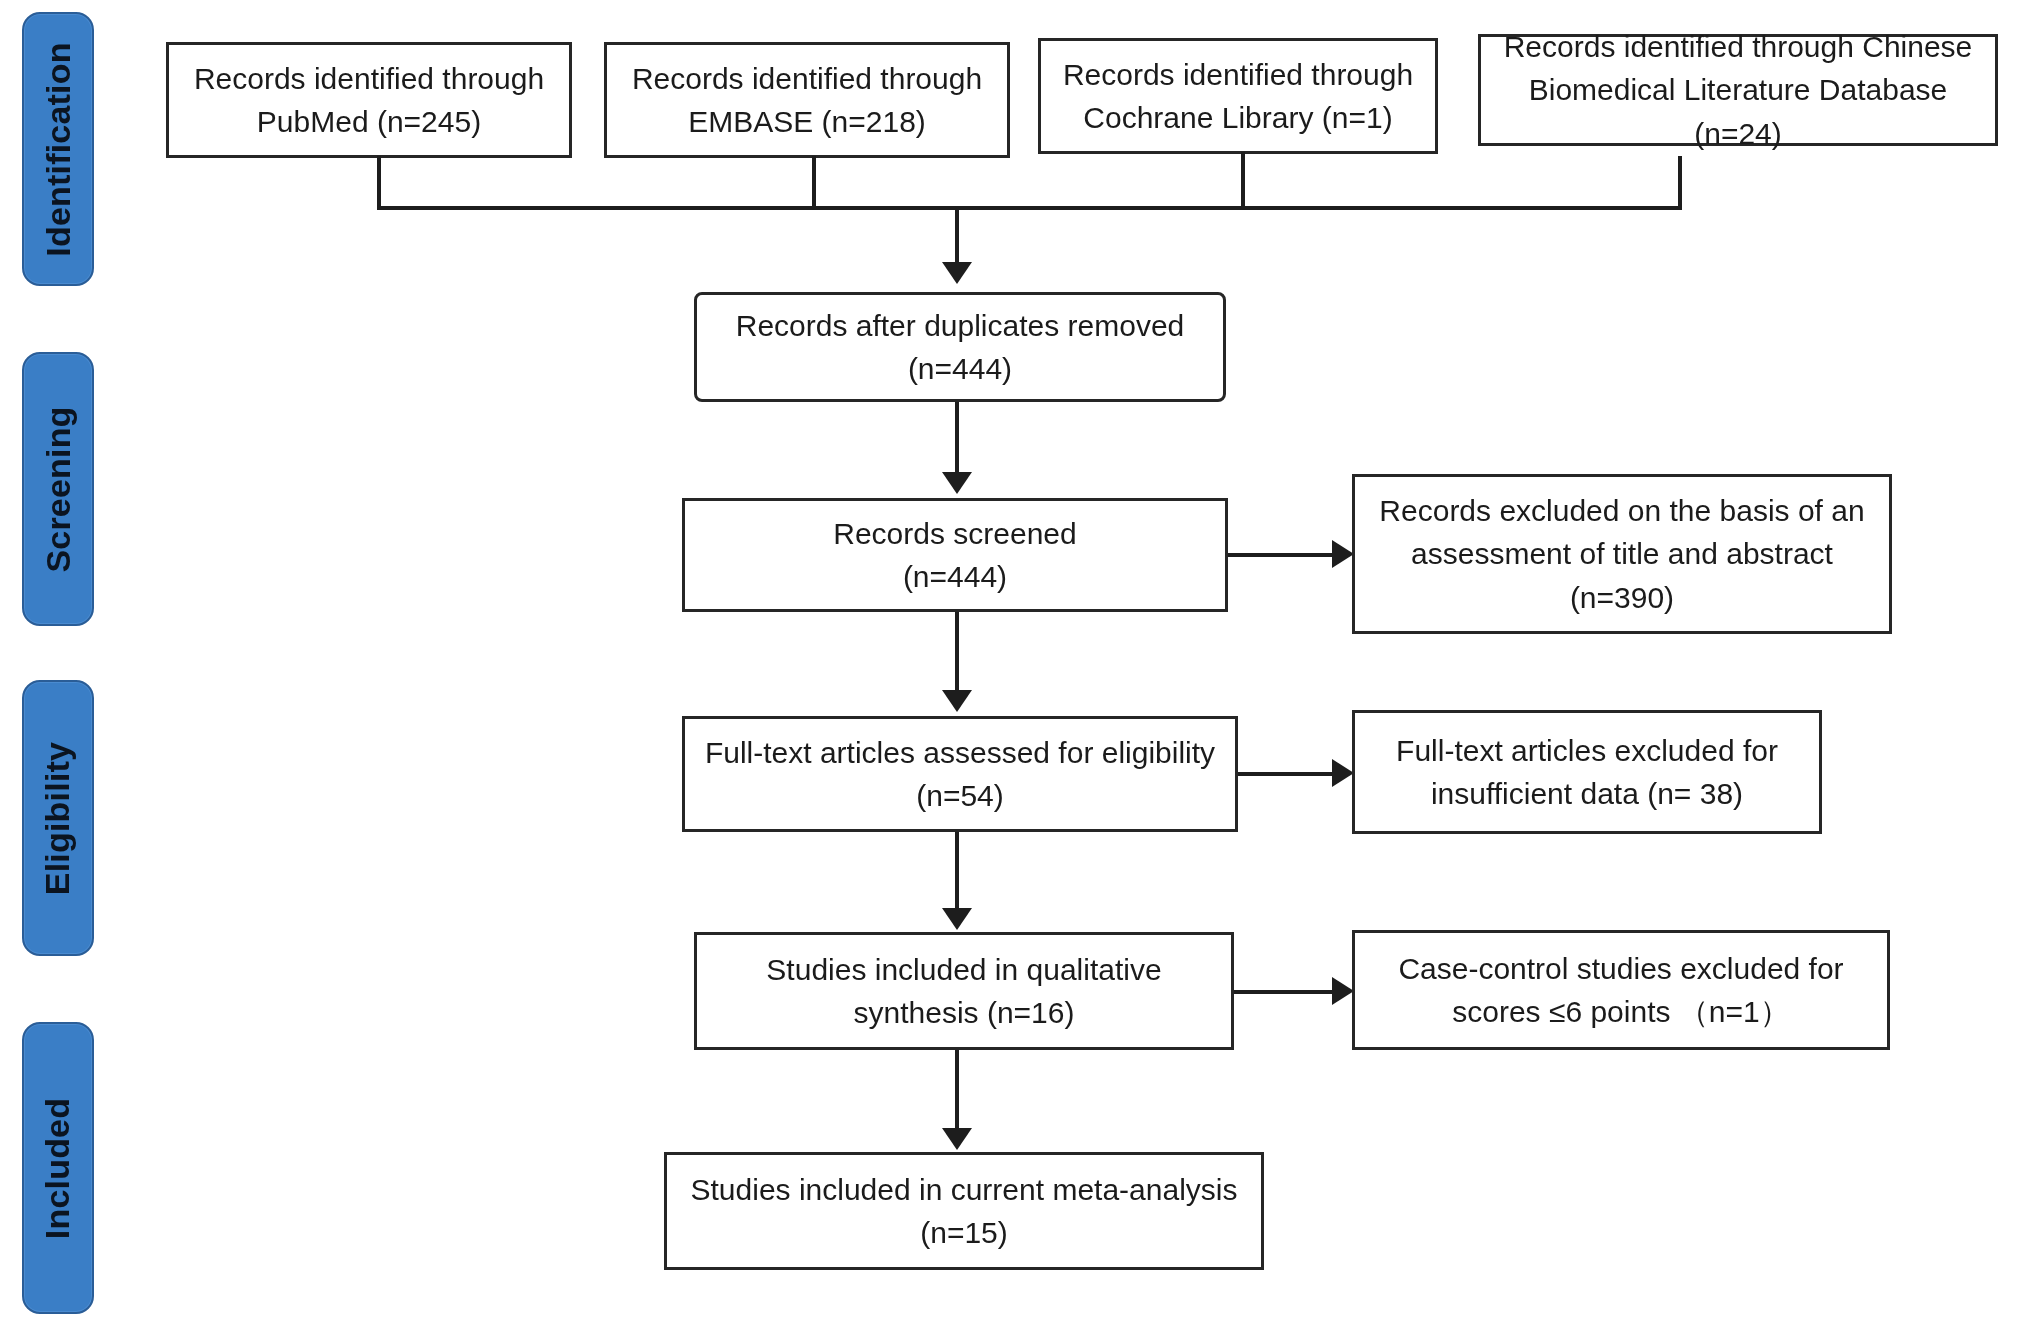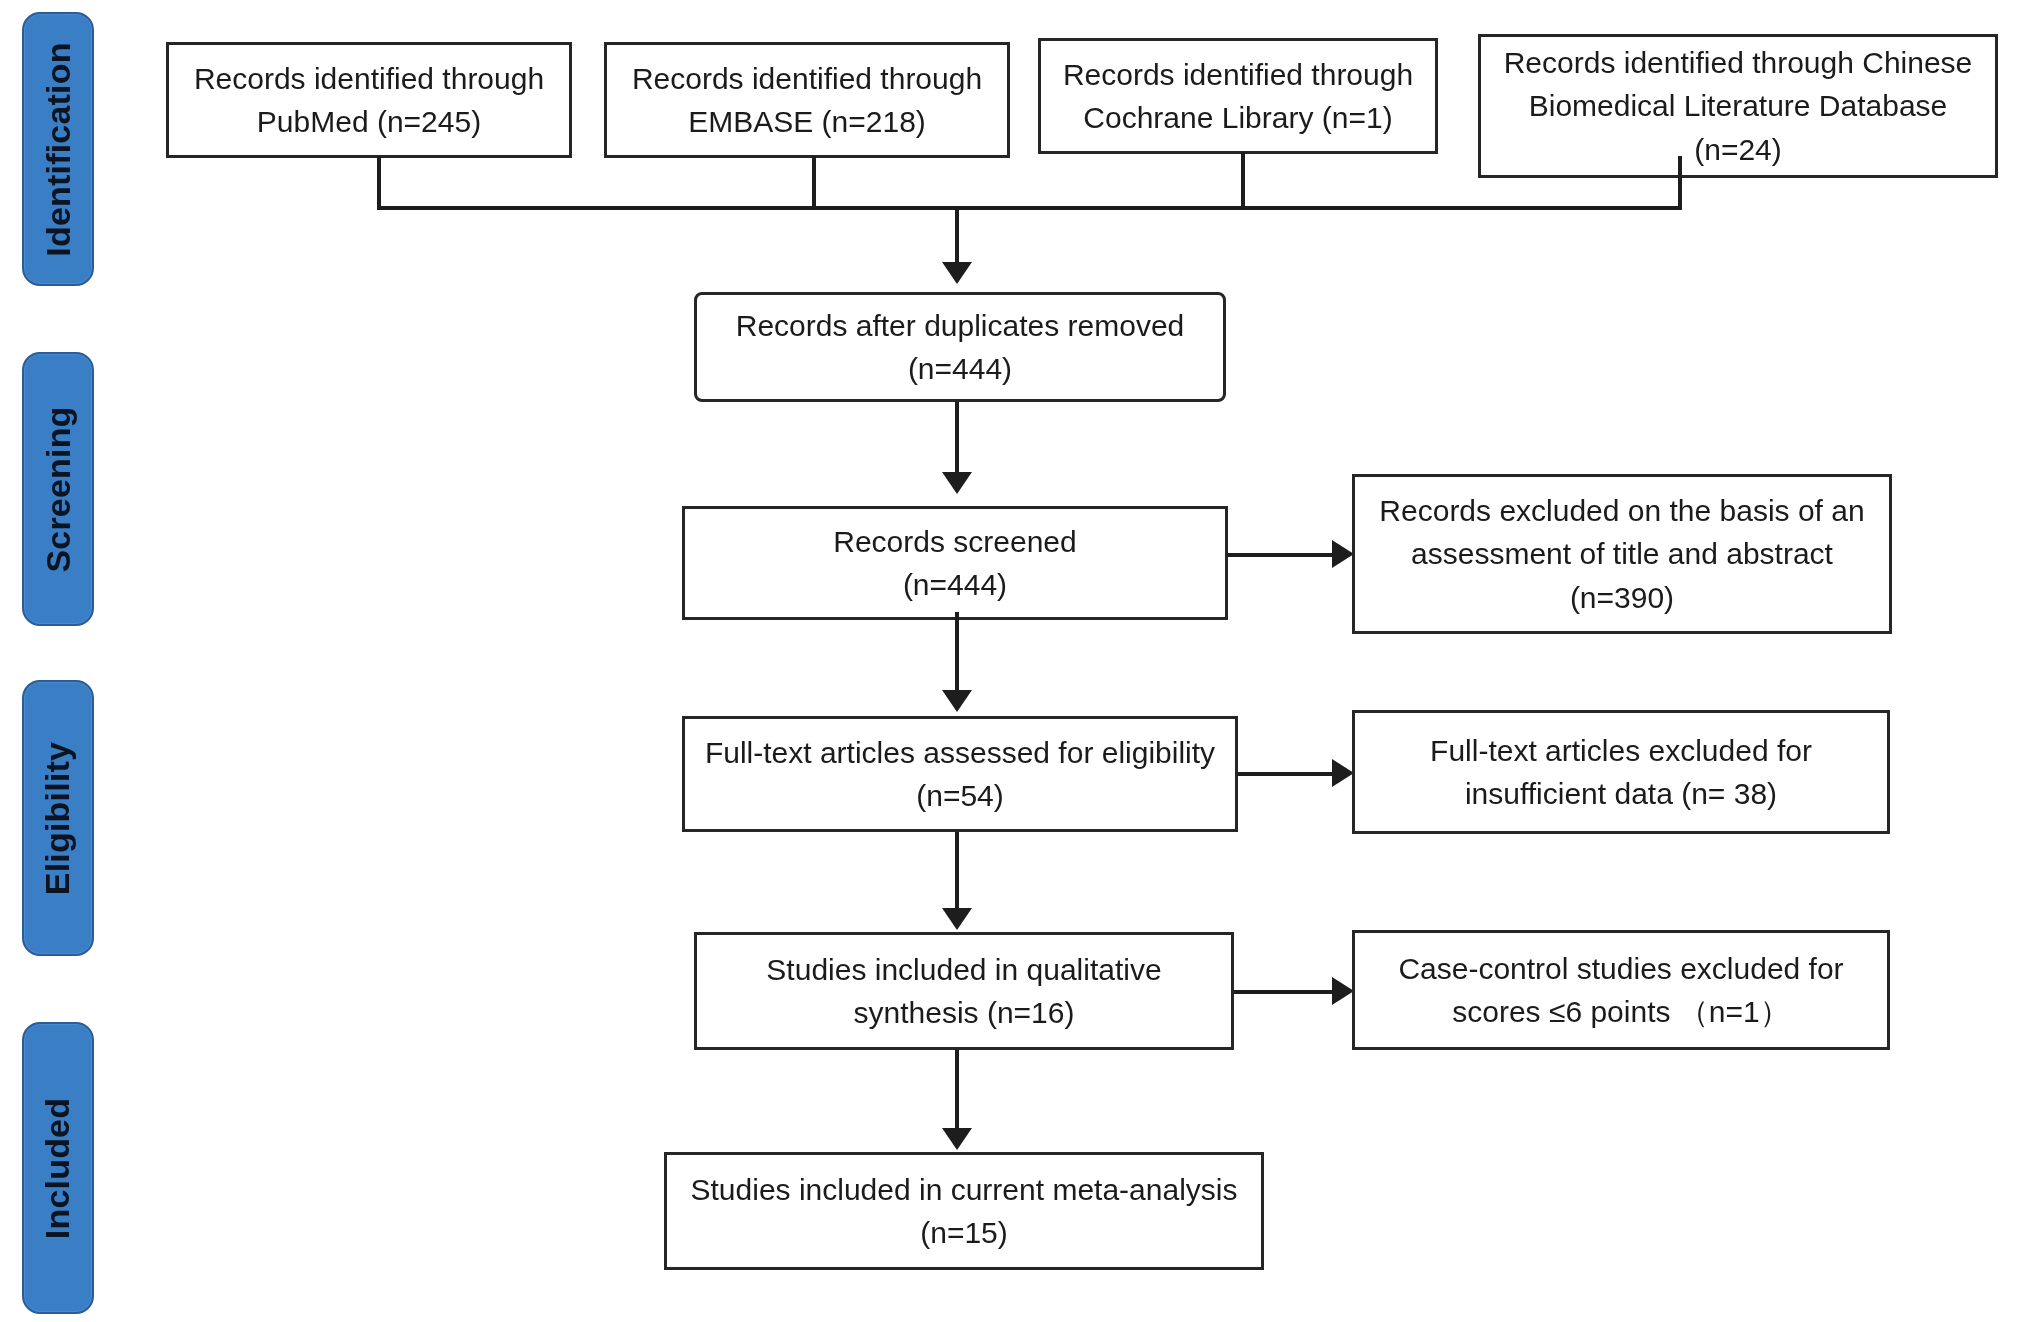--- a/index.html
+++ b/index.html
@@ -116,21 +116,21 @@
   <div class="flow-box" style="left:604px; top:42px; width:406px; height:116px;">
     <span class="box-text">Records identified through
 EMBASE (n=218)</span>
   </div>
 
   <div class="flow-box" style="left:1038px; top:38px; width:400px; height:116px;">
     <span class="box-text">Records identified through
 Cochrane Library (n=1)</span>
   </div>
 
-  <div class="flow-box" style="left:1478px; top:34px; width:520px; height:144px;">
+  <div class="flow-box" style="left:1478px; top:34px; width:520px; height:112px;">
     <span class="box-text">Records identified through Chinese
 Biomedical Literature Database (n=24)</span>
   </div>
 
   <div class="vline" style="left:377px; top:156px; height:52px;"></div>
   <div class="vline" style="left:812px; top:156px; height:52px;"></div>
   <div class="vline" style="left:1241px; top:152px; height:56px;"></div>
   <div class="vline" style="left:1678px; top:156px; height:52px;"></div>
 
   <div class="hline" style="left:377px; top:206px; width:1305px;"></div>
@@ -139,21 +139,21 @@
   <div class="arrow-down" style="left:942px; top:262px;"></div>
 
   <div class="flow-box" style="left:694px; top:292px; width:532px; height:110px;border-radius:8px;">
     <span class="box-text">Records after duplicates removed
 (n=444)</span>
   </div>
 
   <div class="vline" style="left:955px; top:402px; height:76px;"></div>
   <div class="arrow-down" style="left:942px; top:472px;"></div>
 
-  <div class="flow-box" style="left:682px; top:498px; width:546px; height:114px;margin-top:8px;">
+  <div class="flow-box" style="left:682px; top:498px; width:546px; height:114px;">
     <span class="box-text">Records screened
 (n=444)</span>
   </div>
 
   <div class="hline" style="left:1228px; top:553px; width:110px;"></div>
   <div class="arrow-right" style="left:1332px; top:540px;"></div>
 
   <div class="flow-box" style="left:1352px; top:474px; width:540px; height:160px;">
     <span class="box-text">Records excluded on the basis of an
 assessment of title and abstract
@@ -164,21 +164,21 @@
   <div class="arrow-down" style="left:942px; top:690px;"></div>
 
   <div class="flow-box" style="left:682px; top:716px; width:556px; height:116px;justify-content:center;">
     <span class="box-text">Full-text articles assessed for eligibility
 (n=54)</span>
   </div>
 
   <div class="hline" style="left:1238px; top:772px; width:100px;"></div>
   <div class="arrow-right" style="left:1332px; top:759px;"></div>
 
-  <div class="flow-box" style="left:1352px; top:710px; width:538px; height:124px;">
+  <div class="flow-box" style="left:1352px; top:710px; width:470px; height:124px;">
     <span class="box-text">Full-text articles excluded for
 insufficient data (n= 38)</span>
   </div>
 
   <div class="vline" style="left:955px; top:832px; height:82px;"></div>
   <div class="arrow-down" style="left:942px; top:908px;"></div>
 
   <div class="flow-box" style="left:694px; top:932px; width:540px; height:118px;">
     <span class="box-text">Studies included in qualitative
 synthesis (n=16)</span>

